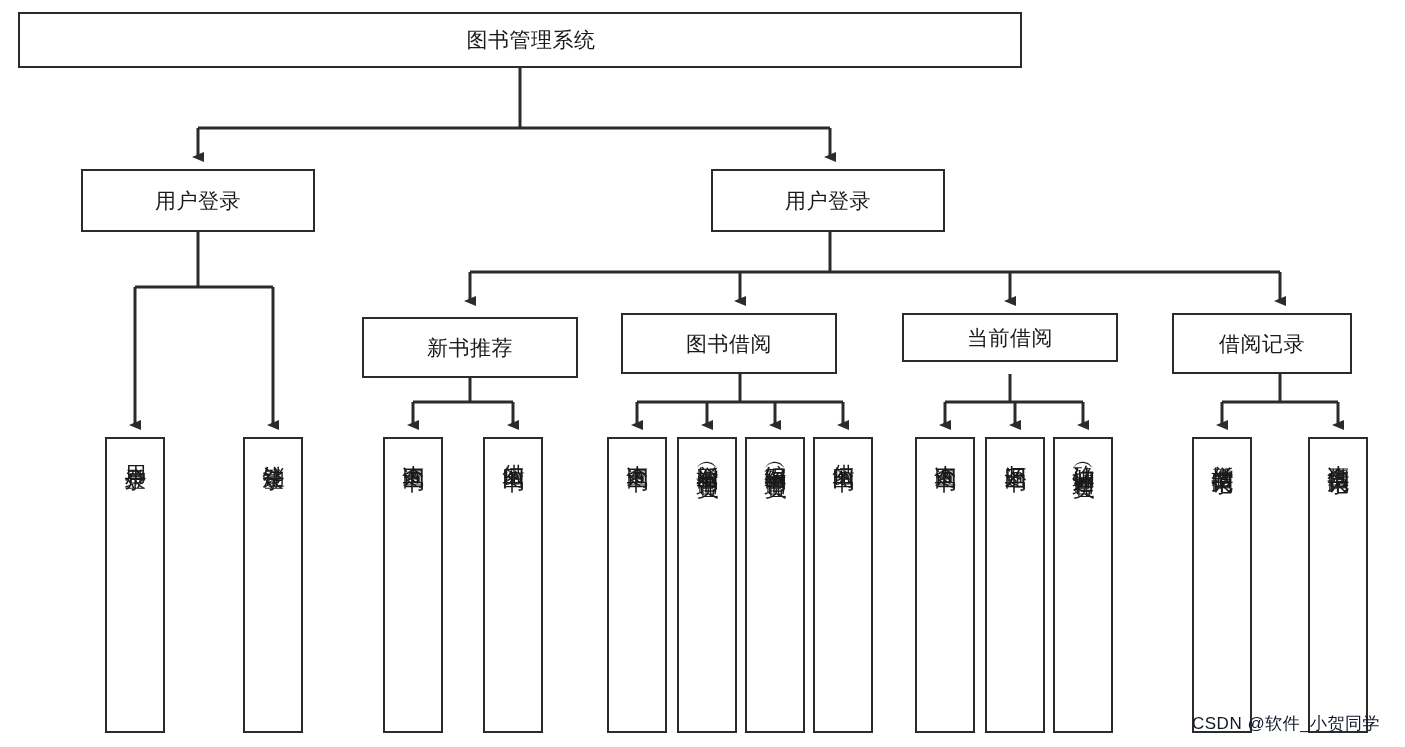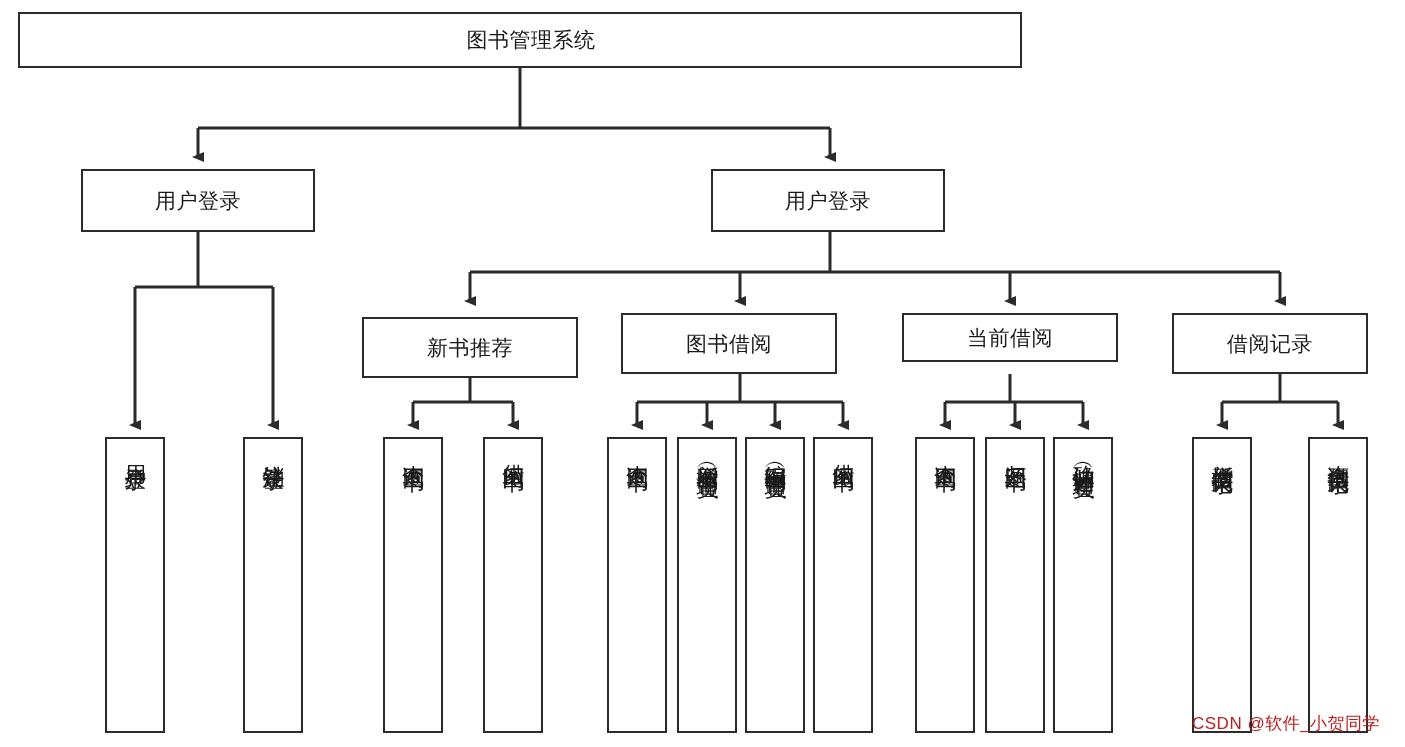--- a/index.html
+++ b/index.html
@@ -48,21 +48,21 @@
     text-orientation: upright;
     font-size: 22px;
     line-height: 1.22;
     letter-spacing: 2px;
     white-space: nowrap;
     color: #1a1a1a;
   }
   .watermark {
     position: absolute;
     font-size: 17px;
-    color: #b91c1c;
+    color: #0f172a;
     white-space: nowrap;
     letter-spacing: 0.5px;
   }
 </style>
 </head>
 <body>
 
 <div id="canvas">
 
   <svg id="links" viewBox="0 0 1405 747">
@@ -132,21 +132,21 @@
   </div>
 
   <div class="node h" style="left:621px; top:313px; width:216px; height:61px;">
     <span>图书借阅</span>
   </div>
 
   <div class="node h" style="left:902px; top:313px; width:216px; height:49px;">
     <span>当前借阅</span>
   </div>
 
-  <div class="node h" style="left:1172px; top:313px; width:196px; height:61px;">
+  <div class="node h" style="left:1172px; top:313px; width:180px; height:61px;">
     <span>借阅记录</span>
   </div>
 
   <div class="node v" style="left:105px; top:437px; width:60px; height:296px;">
     <span class="vtext">用户登录</span>
   </div>
 
   <div class="node v" style="left:243px; top:437px; width:60px; height:296px;">
     <span class="vtext">注销登录</span>
   </div>

